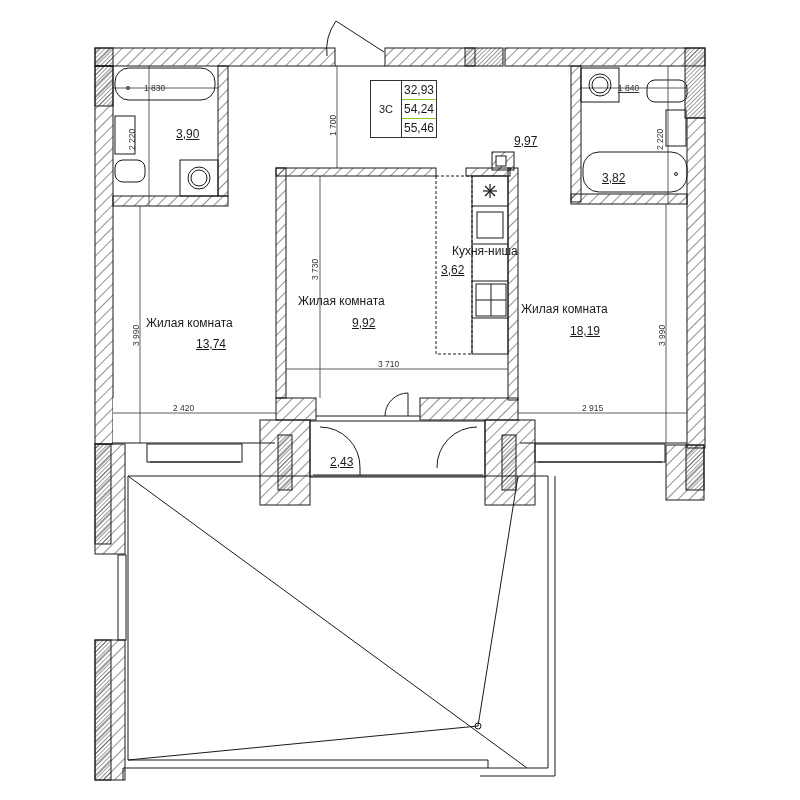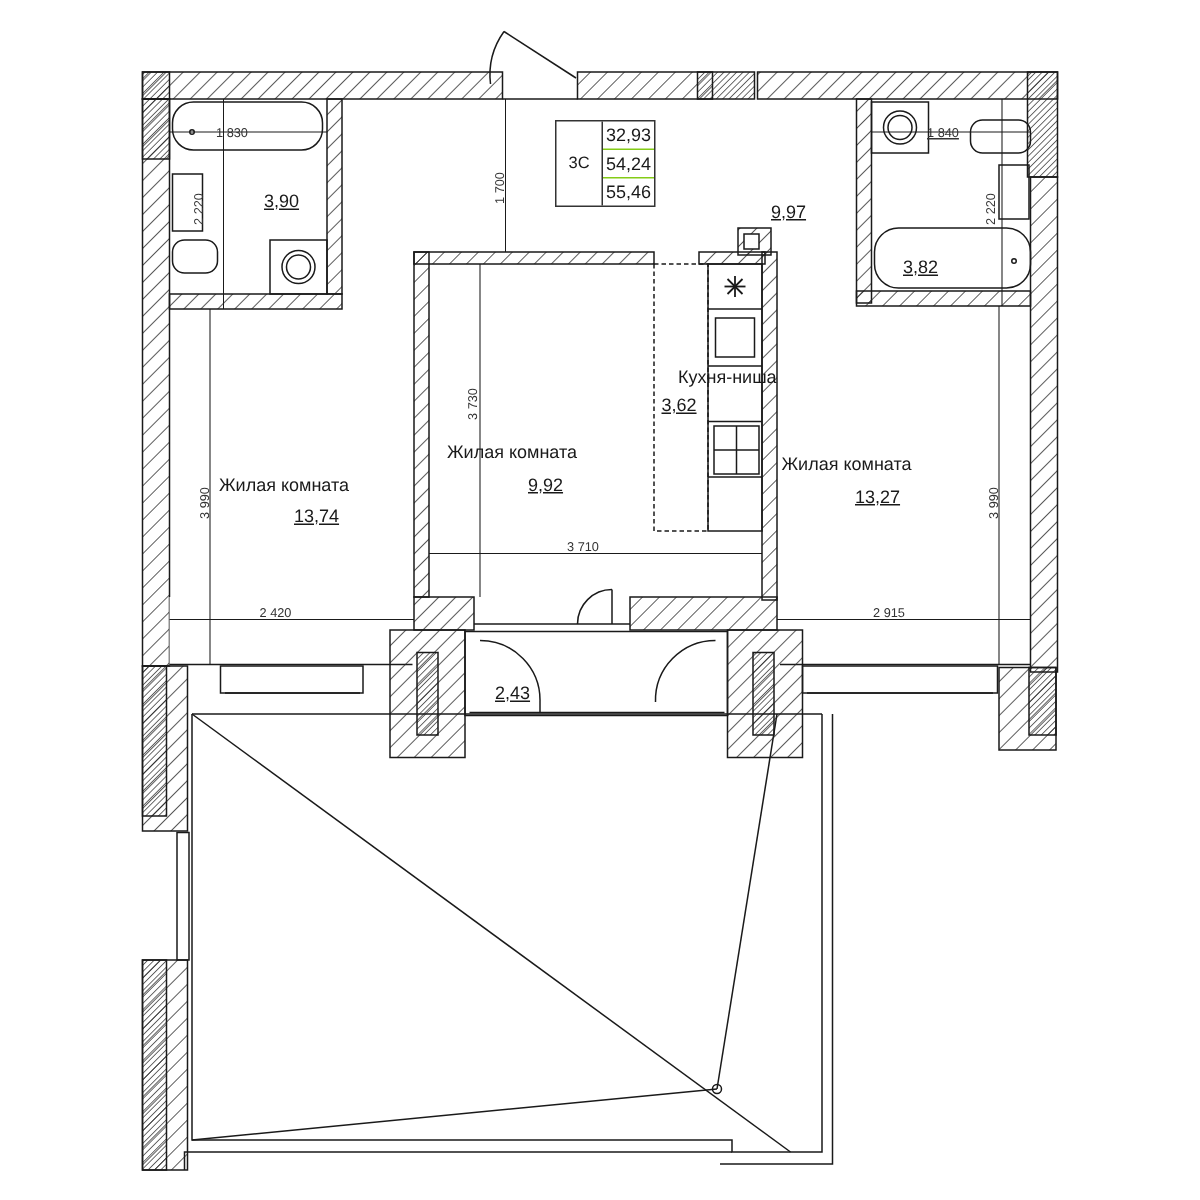--- a/index.html
+++ b/index.html
@@ -168,21 +168,21 @@
 <div class="lbl" style="left:146px; top:316px;">Жилая комната</div>
 <div class="lbl area" style="left:196px; top:337px;">13,74</div>
 
 <div class="lbl" style="left:298px; top:294px;">Жилая комната</div>
 <div class="lbl area" style="left:352px; top:316px;">9,92</div>
 
 <div class="lbl" style="left:404px; top:244px;margin-left:48px;">Кухня-ниша</div>
 <div class="lbl area" style="left:441px; top:263px;">3,62</div>
 
 <div class="lbl" style="left:521px; top:302px;">Жилая комната</div>
-<div class="lbl area" style="left:570px; top:324px;">13,27</div>
+<div class="lbl area" style="left:570px; top:324px;">18,19</div>
 
 <div class="lbl area" style="left:330px; top:455px;">2,43</div>
 
 <div class="dim" style="left:144px; top:83px;">1 830</div>
 <div class="dim vdim" style="left:127px; top:150px;">2 220</div>
 <div class="dim vdim" style="left:328px; top:136px;">1 700</div>
 <div class="dim" style="left:618px; top:83px;text-decoration:underline;">1 840</div>
 <div class="dim vdim" style="left:655px; top:150px;">2 220</div>
 <div class="dim vdim" style="left:131px; top:346px;">3 990</div>
 <div class="dim" style="left:173px; top:403px;">2 420</div>

